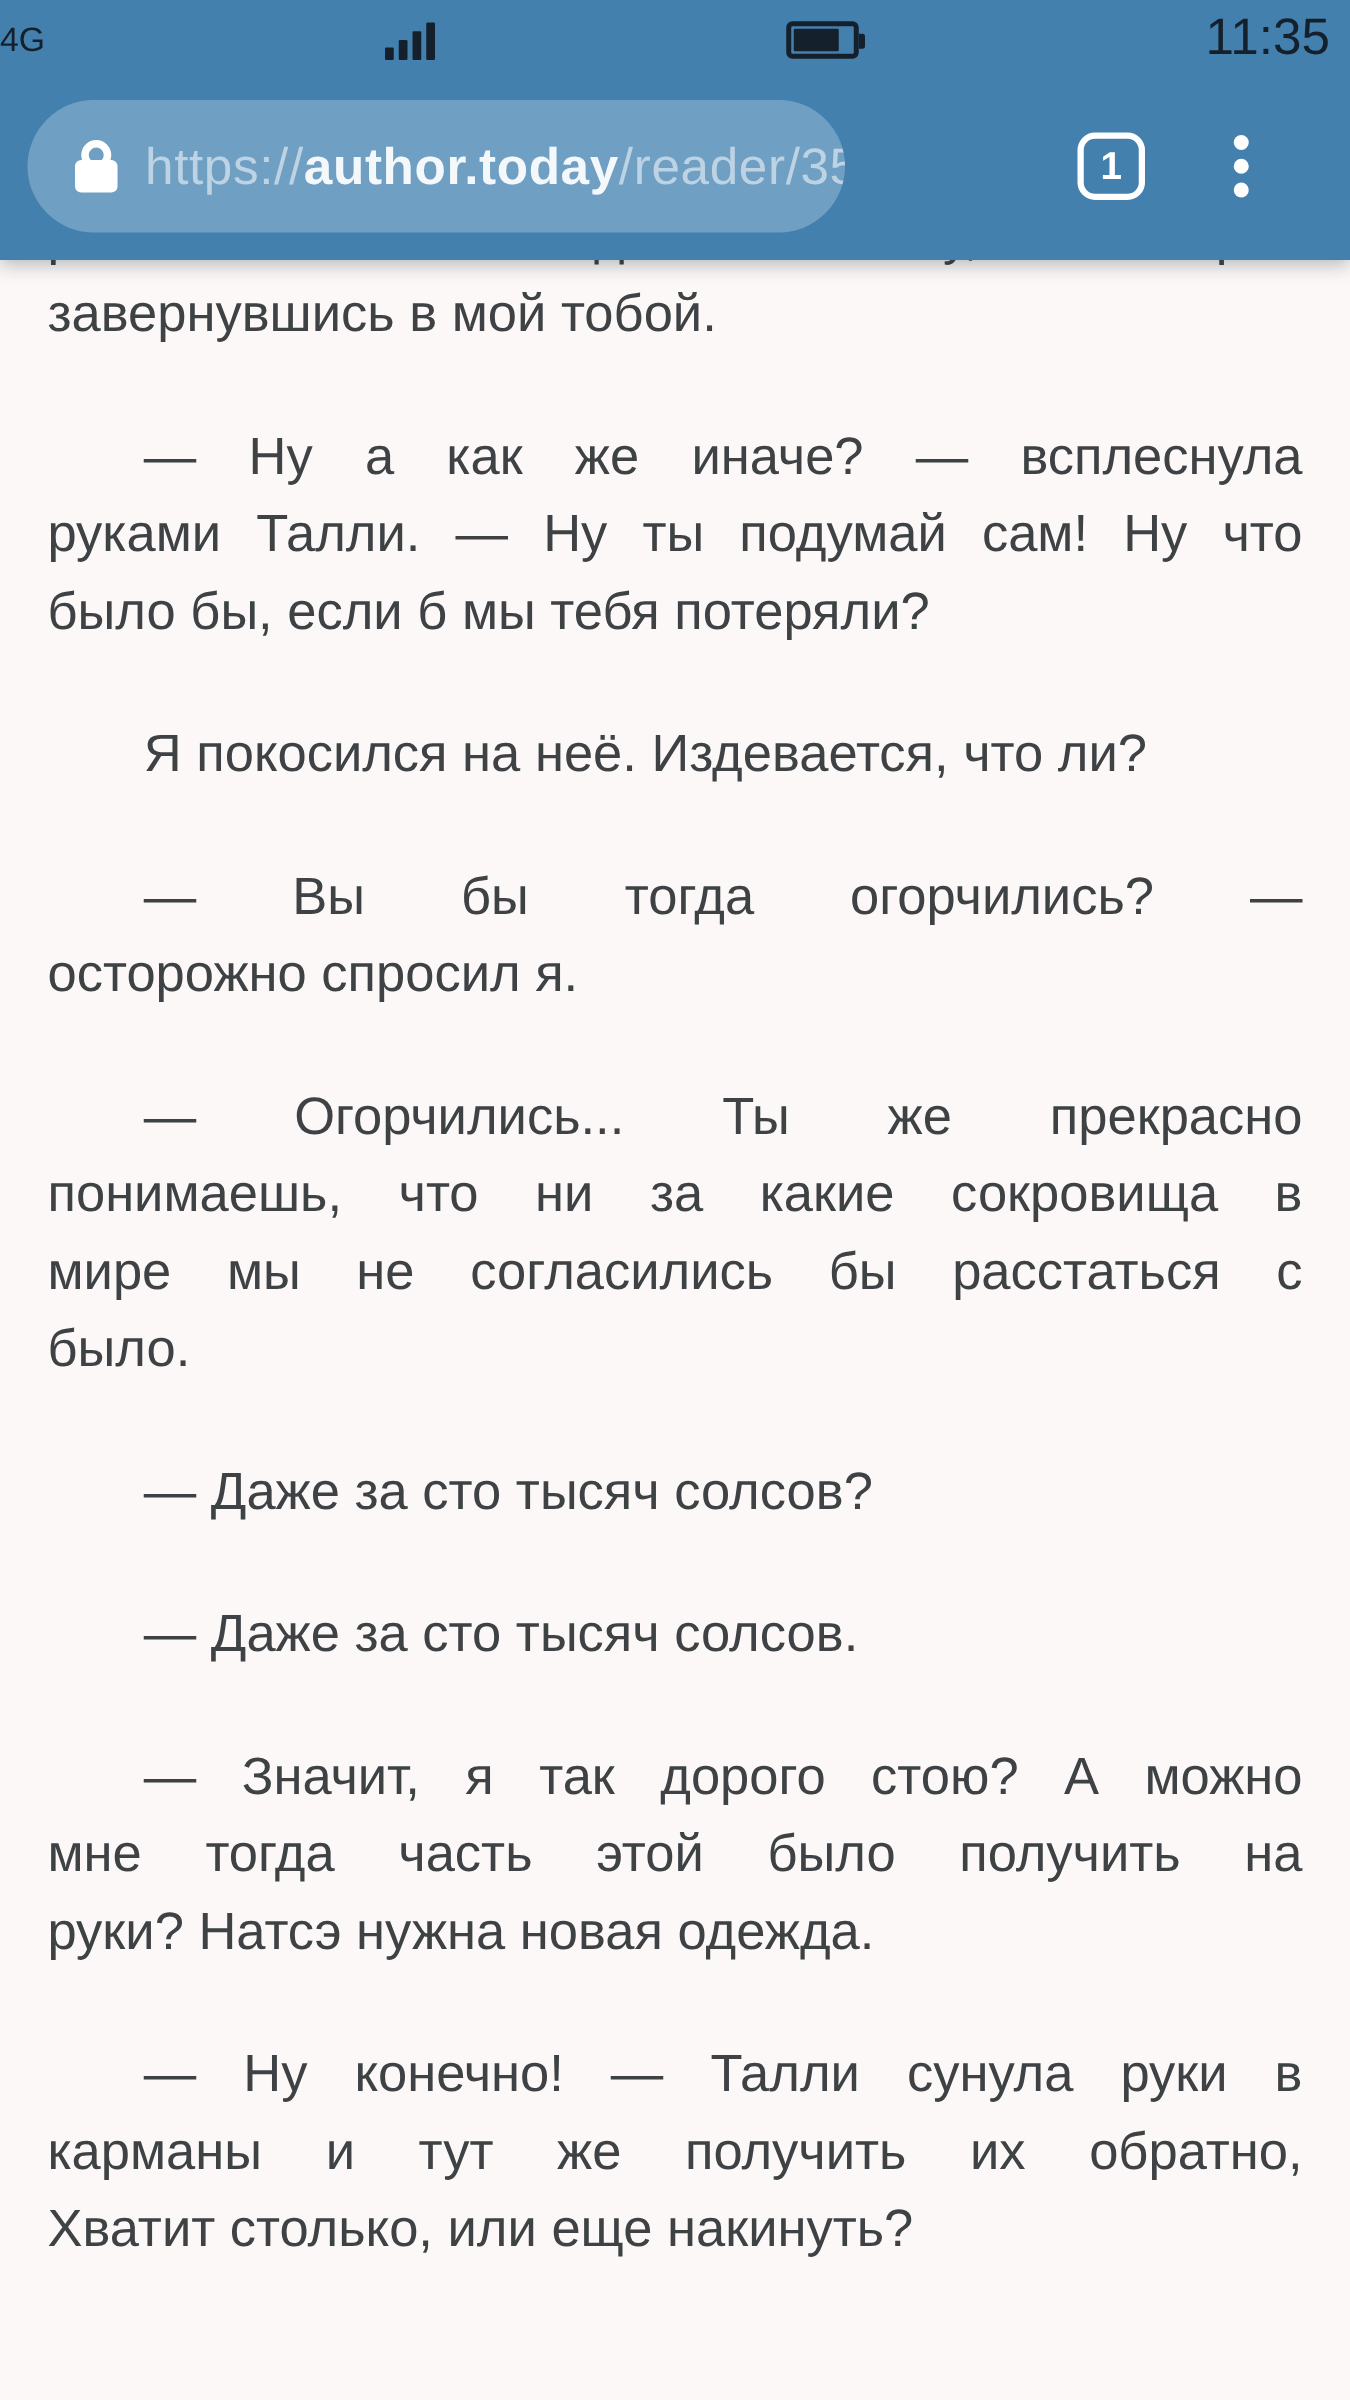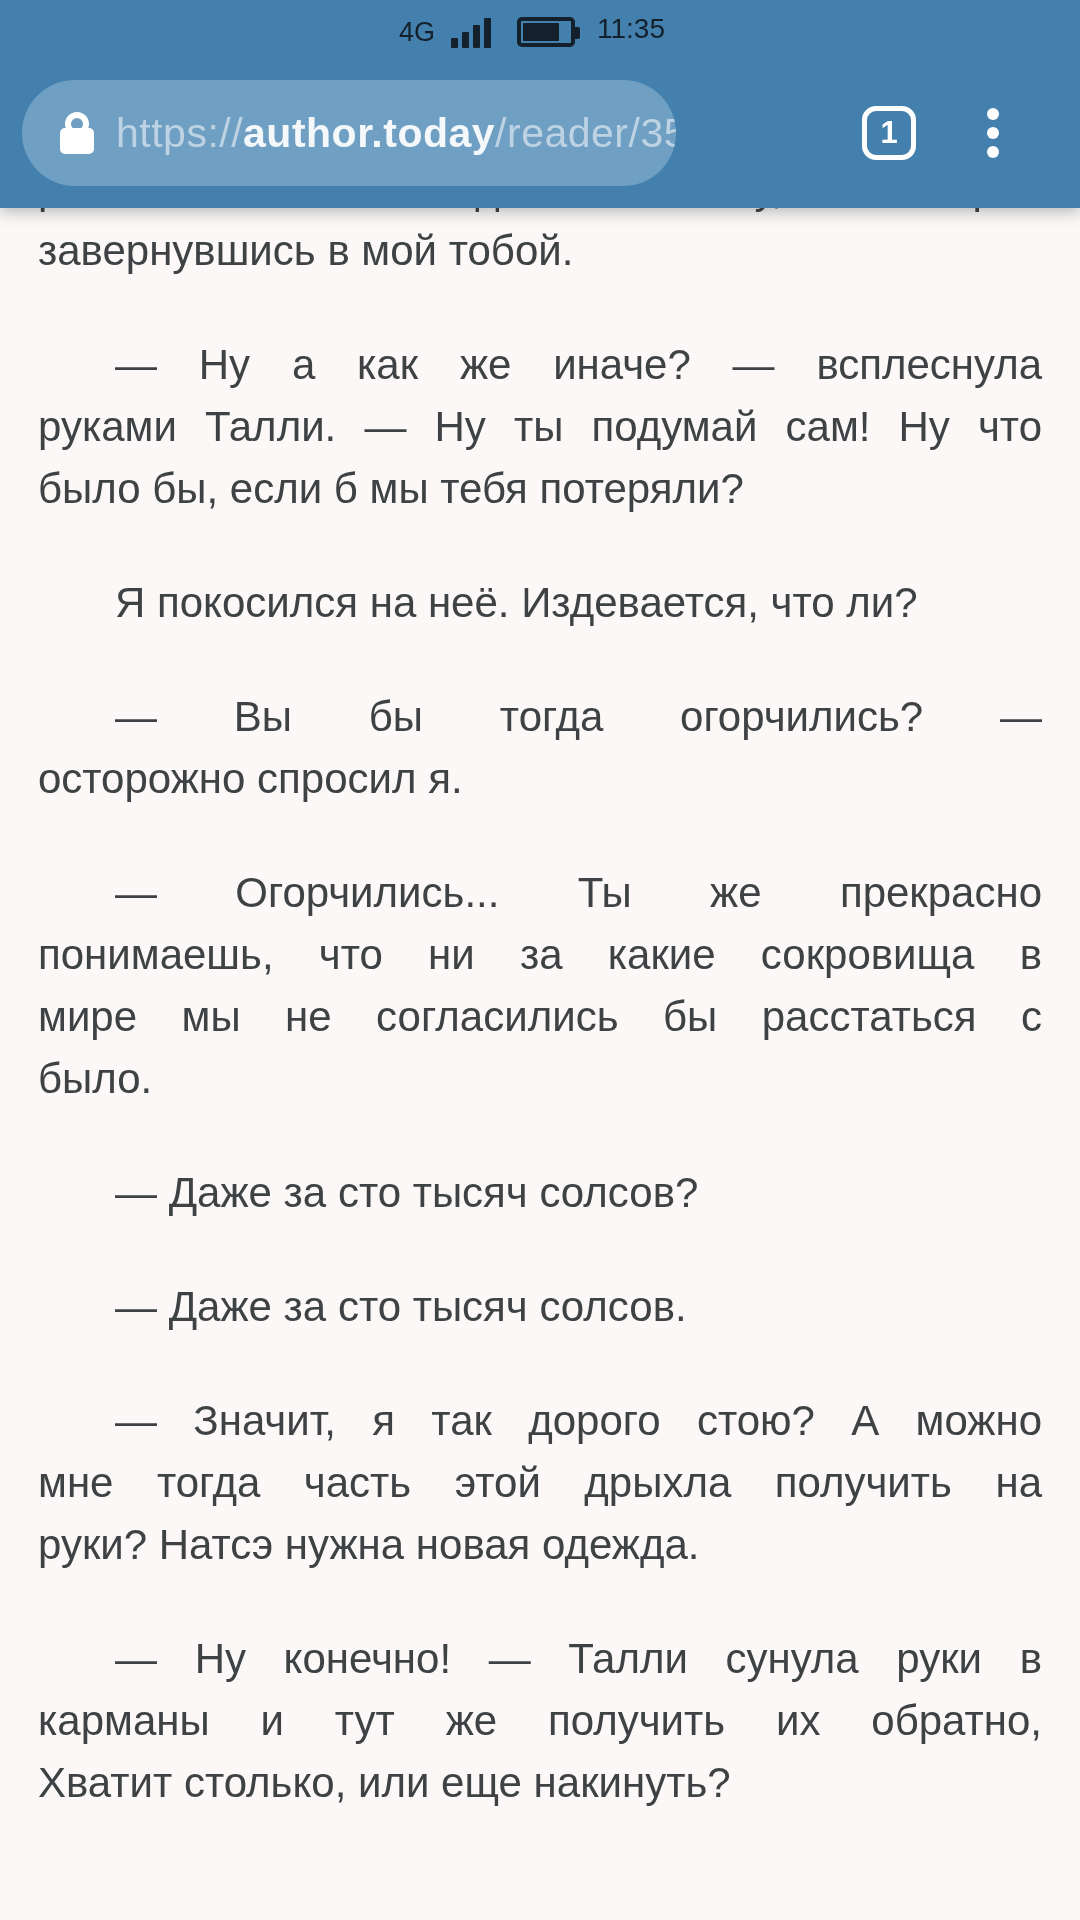--- a/index.html
+++ b/index.html
@@ -17,35 +17,35 @@
   .phone{position:relative;width:1080px;height:1920px;overflow:hidden;background:var(--page-bg);}
 
   
   .header{
     position:absolute;top:0;left:0;width:1080px;height:208px;
     background:var(--header-bg);z-index:5;
     box-shadow:0 4px 14px rgba(30,40,50,.30);
   }
   .statusbar{
     position:absolute;top:0;left:0;width:1080px;height:58px;
-    display:flex;align-items:center;justify-content:center;
+    display:flex;align-items:center;justify-content:space-between;
     padding-right:16px;color:var(--status-dark);gap:12px;
   }
   .net-label{font-size:27px;letter-spacing:0;margin-right:4px;margin-top:6px;font-weight:400;}
   .sig{display:flex;align-items:flex-end;gap:4px;height:30px;margin-right:14px;margin-top:8px;}
   .sig i{display:block;width:7px;background:var(--status-dark);border-radius:1px;}
   .sig i:nth-child(1){height:10px;}
   .sig i:nth-child(2){height:16px;}
   .sig i:nth-child(3){height:23px;}
   .sig i:nth-child(4){height:30px;}
   .battery{position:relative;width:58px;height:30px;border:4px solid var(--status-dark);
     border-radius:5px;margin-right:10px;margin-top:6px;}
   .battery .fill{position:absolute;left:2px;top:2px;bottom:2px;width:72%;background:var(--status-dark);border-radius:1px;}
   .battery .nub{position:absolute;right:-9px;top:6px;width:5px;height:12px;background:var(--status-dark);border-radius:0 2px 2px 0;}
-  .clock{font-size:28px;font-weight:500;color:var(--status-dark);}
+  .clock{font-size:41px;font-weight:500;color:var(--status-dark);}
 
   
   .omnibox{
     position:absolute;left:22px;top:80px;width:654px;height:106px;
     background:var(--pill-bg);border-radius:53px;
     display:flex;align-items:center;overflow:hidden;
   }
   .lock{flex:0 0 auto;margin-left:38px;margin-right:22px;position:relative;width:34px;height:42px;}
   .lock .shackle{position:absolute;top:0;left:5px;width:24px;height:24px;border:6px solid #fff;border-radius:12px;}
   .lock .body{position:absolute;bottom:0;left:0;width:34px;height:26px;background:#fff;border-radius:5px;}
@@ -102,21 +102,21 @@
         <div class="line">было.</div>
       </div>
       <div class="para">
         <div class="line indent">— Даже за сто тысяч солсов?</div>
       </div>
       <div class="para">
         <div class="line indent">— Даже за сто тысяч солсов.</div>
       </div>
       <div class="para">
         <div class="line just indent">— Значит, я так дорого стою? А можно</div>
-        <div class="line just">мне тогда часть этой дрыхла получить на</div>
+        <div class="line just">мне тогда часть этой было получить на</div>
         <div class="line">руки? Натсэ нужна новая одежда.</div>
       </div>
       <div class="para">
         <div class="line just indent">— Ну конечно! — Талли сунула руки в</div>
         <div class="line just">карманы и тут же получить их обратно,</div>
         <div class="line">Хватит столько, или еще накинуть?</div>
       </div>
     </div>
 
   <div class="header">

